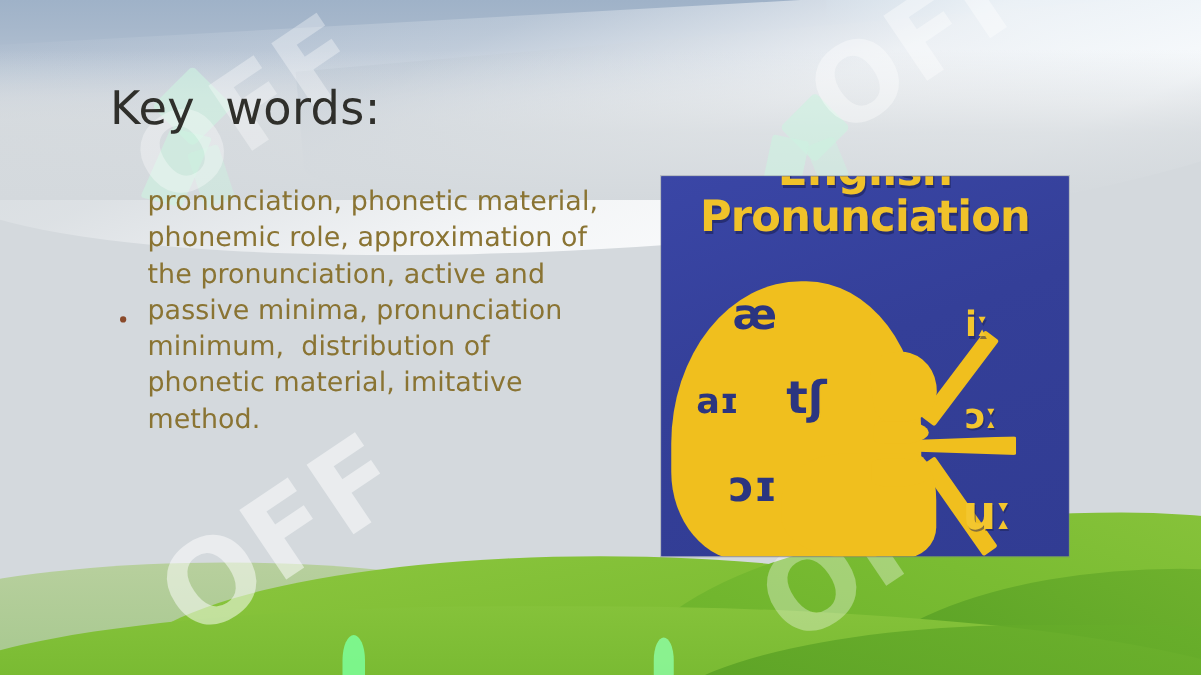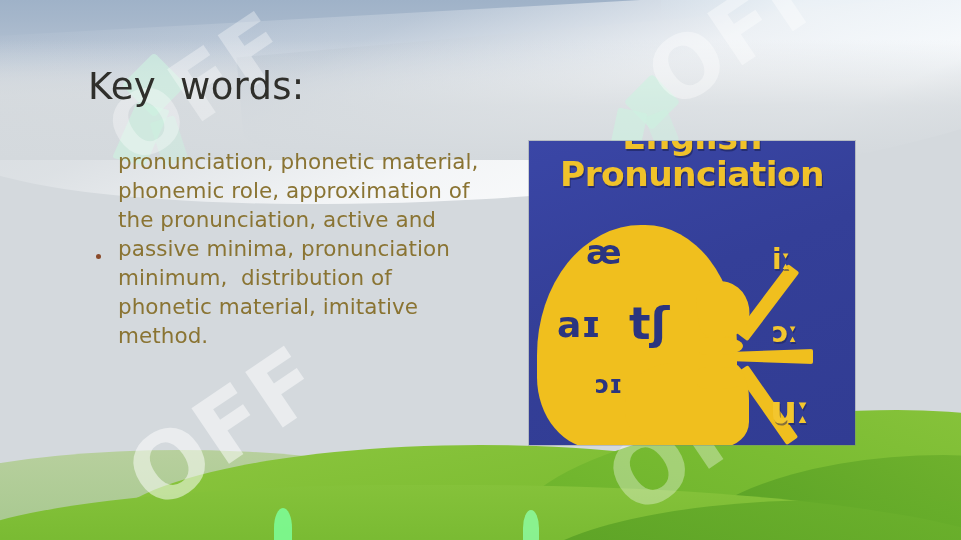--- a/index.html
+++ b/index.html
@@ -218,23 +218,23 @@
   .sym {
     position:absolute;
     font-family:"DejaVu Sans", sans-serif;
     font-weight:bold;
     line-height:1;
     white-space:nowrap;
   }
   .sym.inside { color:#2b3580; text-shadow:1px 1px 0 rgba(240,191,30,.5); }
   .sym.outside{ color:#f3c62e; text-shadow:1px 2px 0 rgba(28,34,86,.5); }
   .sym.s-ae  { left:57px;  top:94px;  font-size:34px; }
-  .sym.s-ai  { left:28px;  top:166px; font-size:36px; }
-  .sym.s-tsh { left:100px; top:160px; font-size:45px; }
-  .sym.s-oi  { left:66px;  top:232px; font-size:24px; }
+  .sym.s-ai  { left:28px;  top:166px; font-size:28px; }
+  .sym.s-tsh { left:100px; top:160px; font-size:36px; }
+  .sym.s-oi  { left:54px;  top:232px; font-size:34px; }
   .sym.s-ii  { left:243px; top:105px; font-size:28px; }
   .sym.s-oo  { left:243px; top:178px; font-size:28px; }
   .sym.s-uu  { left:241px; top:250px; font-size:38px; }
 </style>
 </head>
 <body>
 
 <div id="slide">
 
   <div class="sky"></div>

